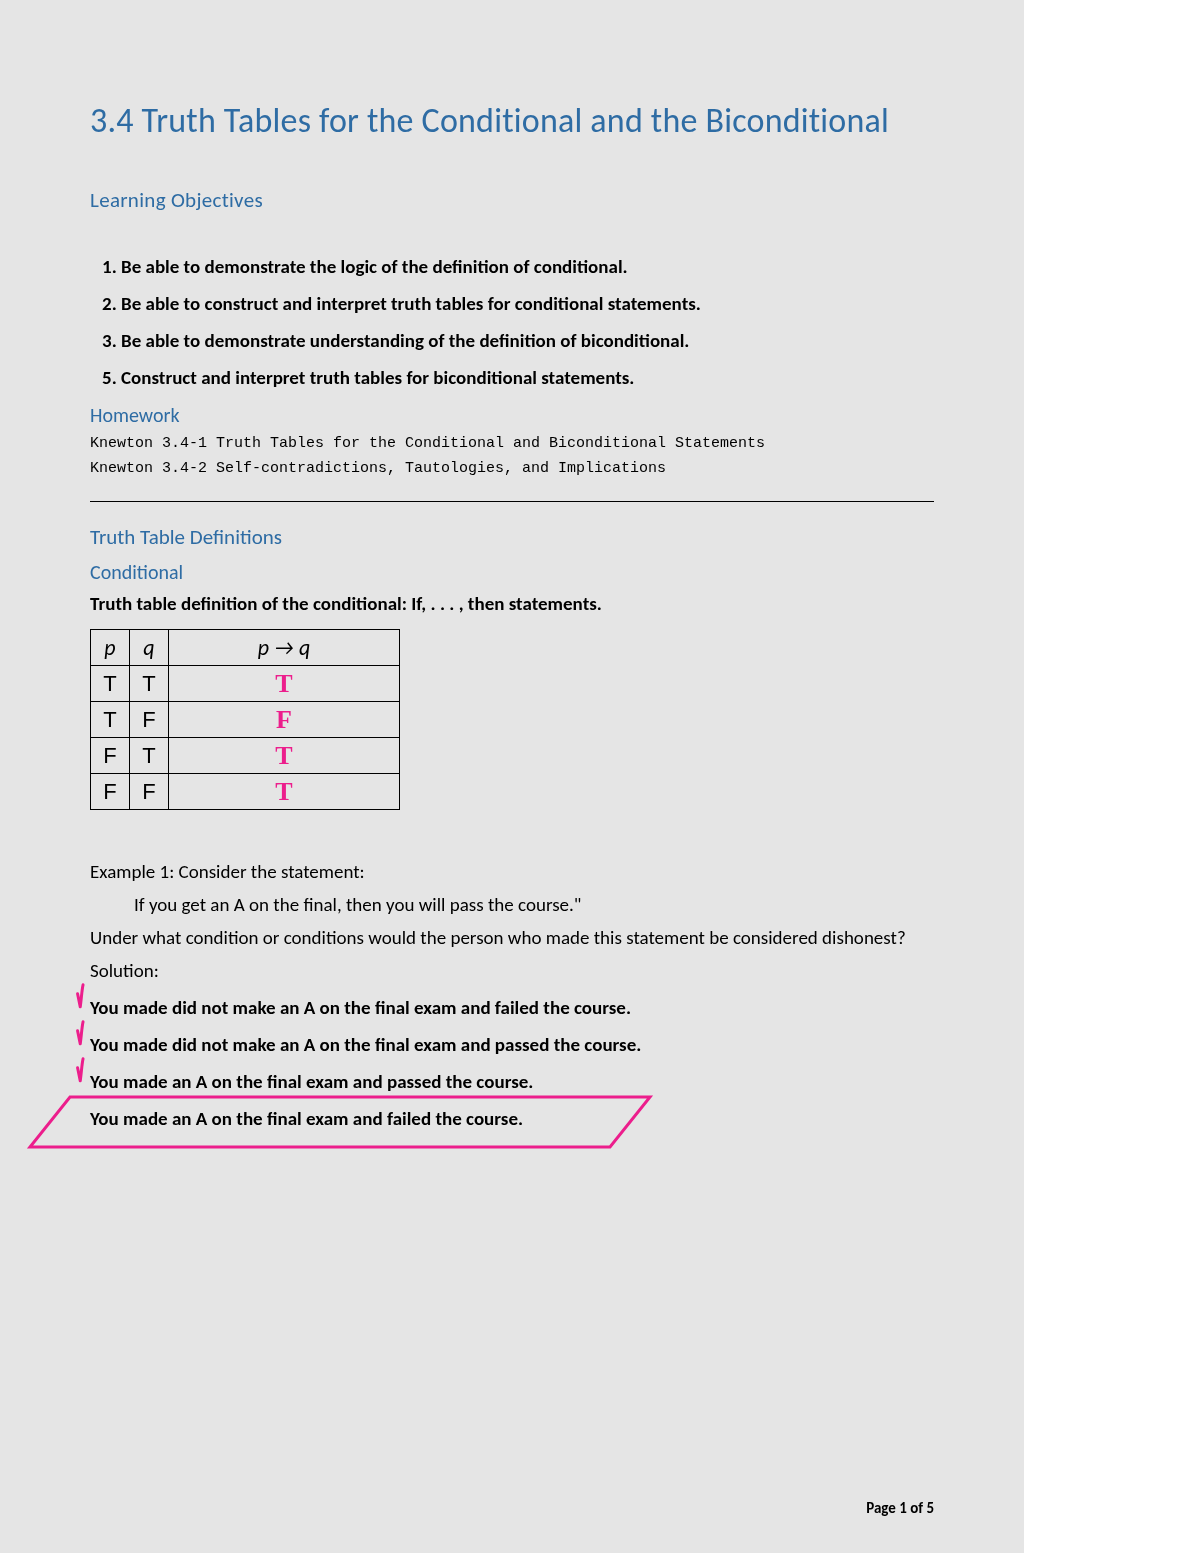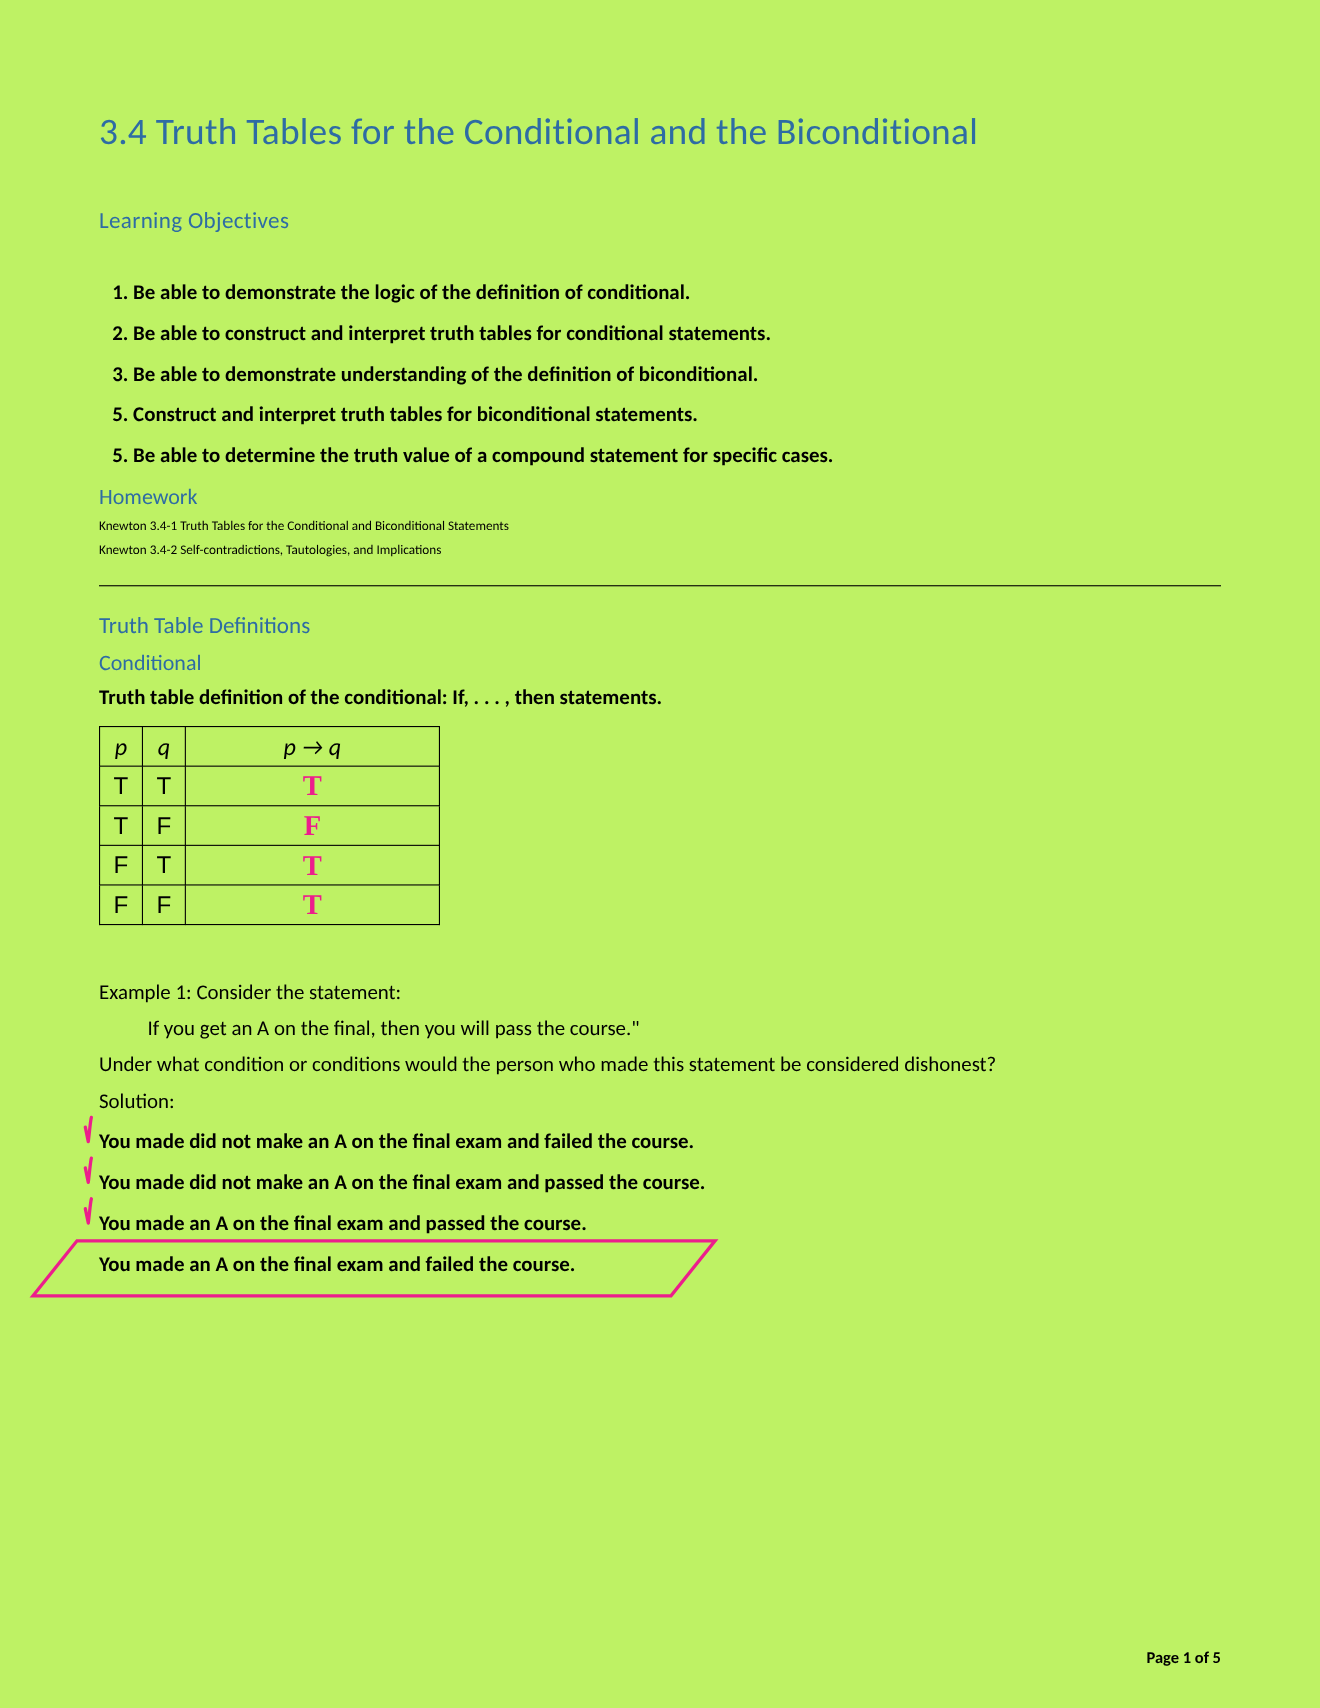--- a/index.html
+++ b/index.html
@@ -3,26 +3,26 @@
 <meta charset="utf-8">
 <style>
   body {
     margin: 0;
     padding: 0;
     background: #fff;
     font-family: "Calibri", "Segoe UI", sans-serif;
     color: #000;
   }
   .page {
-    width: 1200px;
+    width: 1024px;
     height: 1553px;
     position: relative;
     box-sizing: border-box;
     padding: 100px 90px 40px 90px;
-    background: #bef264;
+    background: #e5e5e5;
   }
   .title {
     font-size: 34px;
     color: #2e6ca4;
     font-weight: 400;
     margin-bottom: 46px;
     letter-spacing: 0.2px;
   }
   .sub1 {
     font-size: 21px;
@@ -48,22 +48,23 @@
     color: #2e6ca4;
     font-weight: 400;
     margin: 8px 0 6px 0;
   }
   .obj {
     font-weight: 700;
     font-size: 19px;
     margin: 0 0 14px 12px;
   }
   .hw-item {
-    font-size: 12px;
+    font-size: 15px;
     margin: 8px 0;
+    font-family: Liberation Mono, monospace;
   }
   .rule {
     border: none;
     border-top: 1.5px solid #000;
     margin: 24px 0 10px 0;
   }
   .lec-notes {
     text-align: center;
     font-size: 21px;
     margin: 4px 0 14px 0;
@@ -167,21 +168,20 @@
 <div class="page">
 
   <div class="title">3.4 Truth Tables for the Conditional and the Biconditional</div>
 
   <div class="sub1">Learning Objectives</div>
 
   <div class="obj">1. Be able to demonstrate the logic of the definition of conditional.</div>
   <div class="obj">2. Be able to construct and interpret truth tables for conditional statements.</div>
   <div class="obj">3. Be able to demonstrate understanding of the definition of biconditional.</div>
   <div class="obj">5. Construct and interpret truth tables for biconditional statements.</div>
-  <div class="obj">5. Be able to determine the truth value of a compound statement for specific cases.</div>
 
   <div class="sub-hw">Homework</div>
   <div class="hw-item">Knewton 3.4-1 Truth Tables for the Conditional and Biconditional Statements</div>
   <div class="hw-item">Knewton 3.4-2 Self-contradictions, Tautologies, and Implications</div>
 
   <hr class="rule">
 
 
   <div class="sub1b">Truth Table Definitions</div>
   <div class="sub2">Conditional</div>

